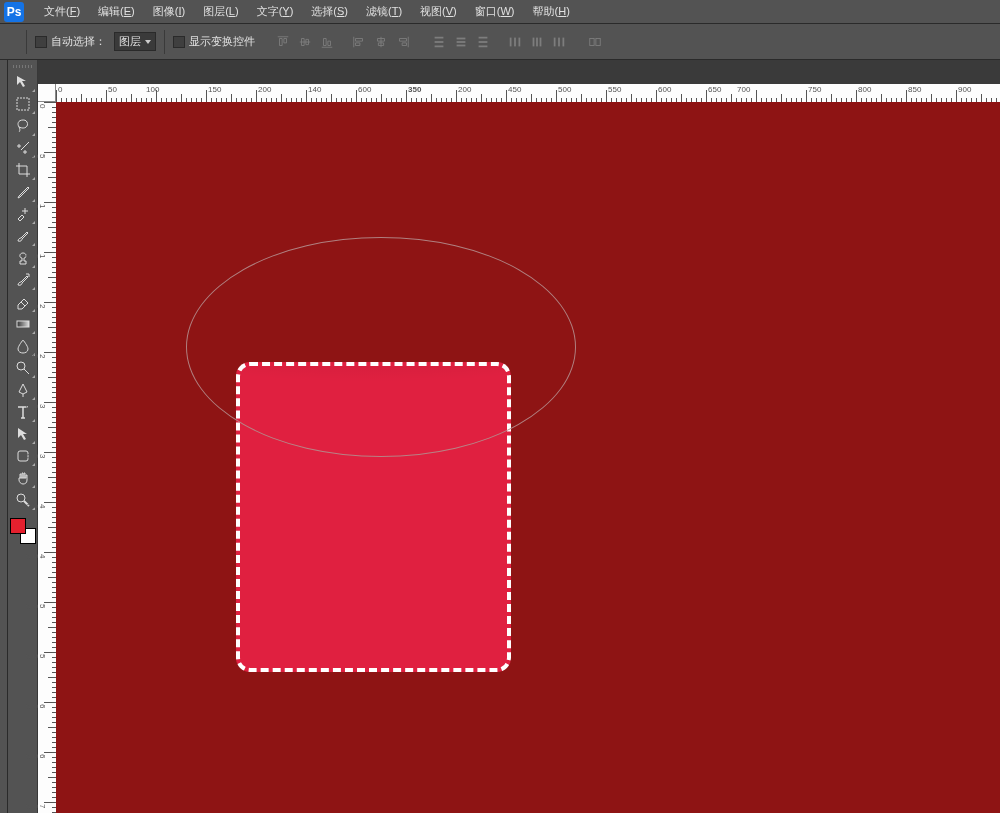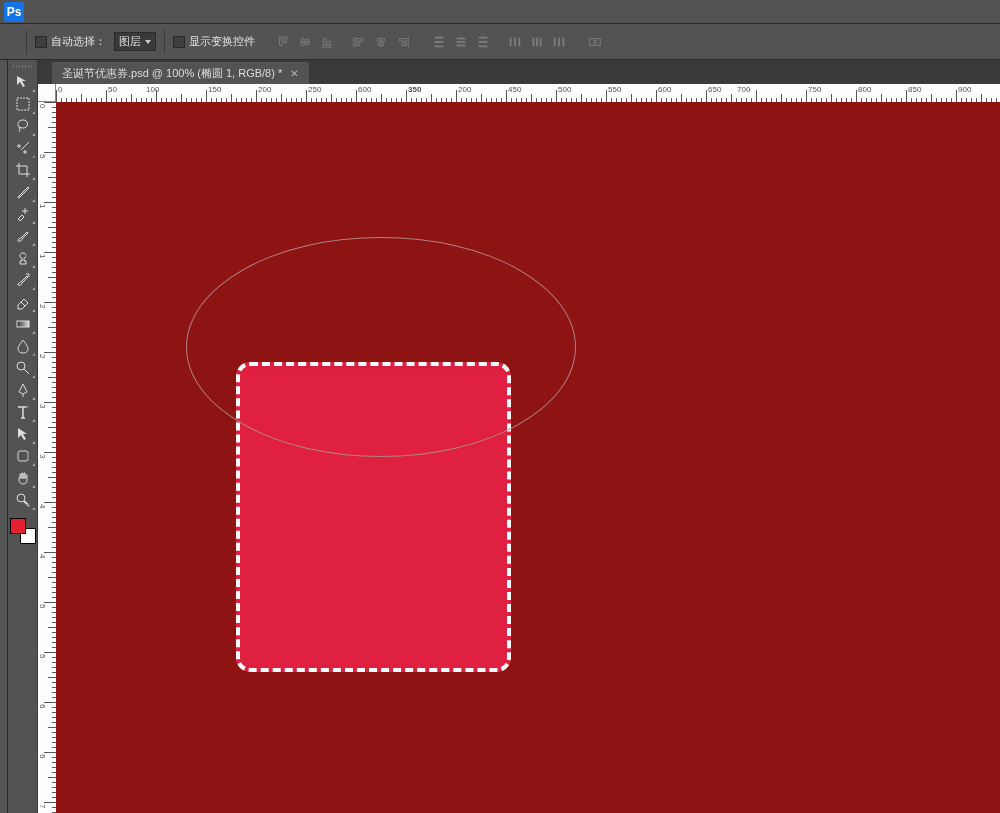--- a/index.html
+++ b/index.html
@@ -44,20 +44,32 @@
 .canvas{position:absolute;top:42px;left:18px;right:0;bottom:0;background:#8e1414;overflow:hidden}
 .shape-rect{position:absolute;left:180px;top:260px;width:275px;height:310px;border:4px dashed #fff;border-radius:14px;background:#e02040}
 .shape-rect::after{content:"";position:absolute;left:0;right:0;top:0;height:90px;background:radial-gradient(ellipse 200% 130% at 50% -60%,rgba(0,0,0,0.15),transparent 60%)}
 .ellipse{position:absolute;left:130px;top:135px;width:390px;height:220px;border-radius:50%;border:1px solid rgba(180,140,140,0.9)}
 </style>
 </head>
 <body>
 
 <div class="top">
   <div class="ps-logo">Ps</div>
+  <div class="menu-bar" id="menu-bar">
+      <div class="menu-item">文件(<u>F</u>)</div>
+      <div class="menu-item">编辑(<u>E</u>)</div>
+      <div class="menu-item">图像(<u>I</u>)</div>
+      <div class="menu-item">图层(<u>L</u>)</div>
+      <div class="menu-item">文字(<u>Y</u>)</div>
+      <div class="menu-item">选择(<u>S</u>)</div>
+      <div class="menu-item">滤镜(<u>T</u>)</div>
+      <div class="menu-item">视图(<u>V</u>)</div>
+      <div class="menu-item">窗口(<u>W</u>)</div>
+      <div class="menu-item">帮助(<u>H</u>)</div>
+    </div>
 </div>
 
 <div class="opts">
   <span class="tool-ico">
     <svg viewBox="0 0 16 16">
         <path d="M2 2 L2 10 L5 7 L8 12 L10 11 L7 6 L11 6 Z" fill="#ddd"></path>
         <path d="M12 2 L14 2 M13 1 L13 3" stroke="#ddd" stroke-width="1"></path>
       </svg>
   </span>
   <div class="sep"></div>
@@ -297,24 +309,20 @@
         </div>
       </div>
     <div class="swatches">
       <div class="sw-fg"></div>
       <div class="sw-bg"></div>
     </div>
   </div>
   <div class="main">
     <div class="tab-bar">
       <div class="tab-pad"></div>
-      <div class="tab">
-        <span>圣诞节优惠券.psd @ 100% (椭圆 1, RGB/8) *</span>
-        <span class="tab-close">✕</span>
-      </div>
     </div>
     <div class="ruler-c"></div>
     <div class="ruler-h" id="ruler-h">
         <div class="rh-lbl" style="left: 2px;">0</div>
         <div class="rh-tick" style="left: 0px; height: 12px;"></div>
         <div class="rh-tick" style="left: 5px; height: 4px;"></div>
         <div class="rh-tick" style="left: 10px; height: 4px;"></div>
         <div class="rh-tick" style="left: 15px; height: 4px;"></div>
         <div class="rh-tick" style="left: 20px; height: 4px;"></div>
         <div class="rh-tick" style="left: 25px; height: 8px;"></div>
@@ -359,21 +367,21 @@
         <div class="rh-tick" style="left: 200px; height: 12px;"></div>
         <div class="rh-tick" style="left: 205px; height: 4px;"></div>
         <div class="rh-tick" style="left: 210px; height: 4px;"></div>
         <div class="rh-tick" style="left: 215px; height: 4px;"></div>
         <div class="rh-tick" style="left: 220px; height: 4px;"></div>
         <div class="rh-tick" style="left: 225px; height: 8px;"></div>
         <div class="rh-tick" style="left: 230px; height: 4px;"></div>
         <div class="rh-tick" style="left: 235px; height: 4px;"></div>
         <div class="rh-tick" style="left: 240px; height: 4px;"></div>
         <div class="rh-tick" style="left: 245px; height: 4px;"></div>
-        <div class="rh-lbl" style="left: 252px;">250</div>
+        <div class="rh-lbl" style="left: 252px;">140</div>
         <div class="rh-tick" style="left: 250px; height: 12px;"></div>
         <div class="rh-tick" style="left: 255px; height: 4px;"></div>
         <div class="rh-tick" style="left: 260px; height: 4px;"></div>
         <div class="rh-tick" style="left: 265px; height: 4px;"></div>
         <div class="rh-tick" style="left: 270px; height: 4px;"></div>
         <div class="rh-tick" style="left: 275px; height: 8px;"></div>
         <div class="rh-tick" style="left: 280px; height: 4px;"></div>
         <div class="rh-tick" style="left: 285px; height: 4px;"></div>
         <div class="rh-tick" style="left: 290px; height: 4px;"></div>
         <div class="rh-tick" style="left: 295px; height: 4px;"></div>

